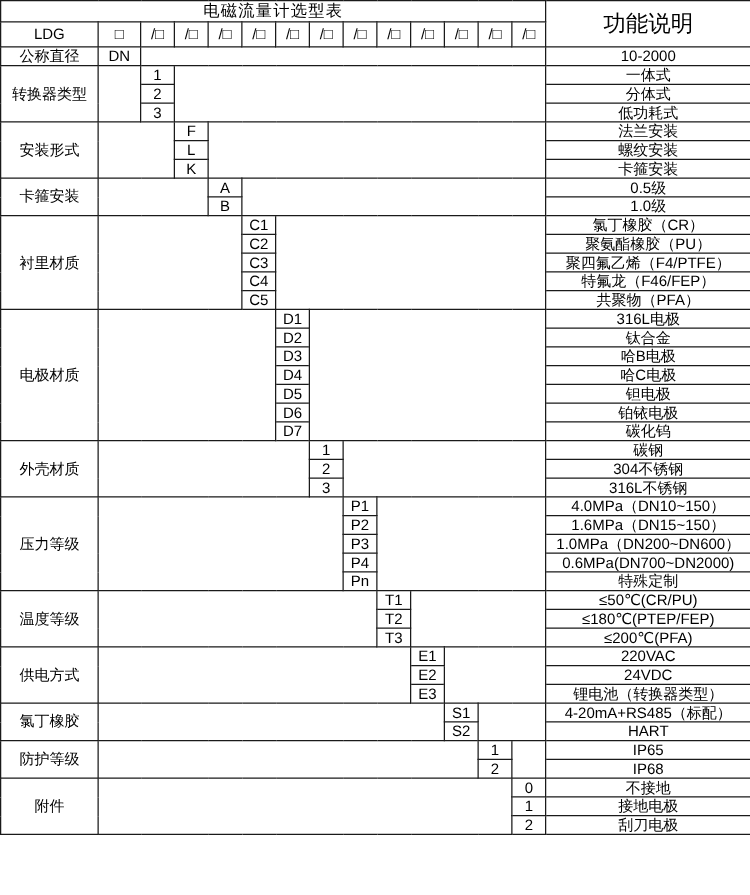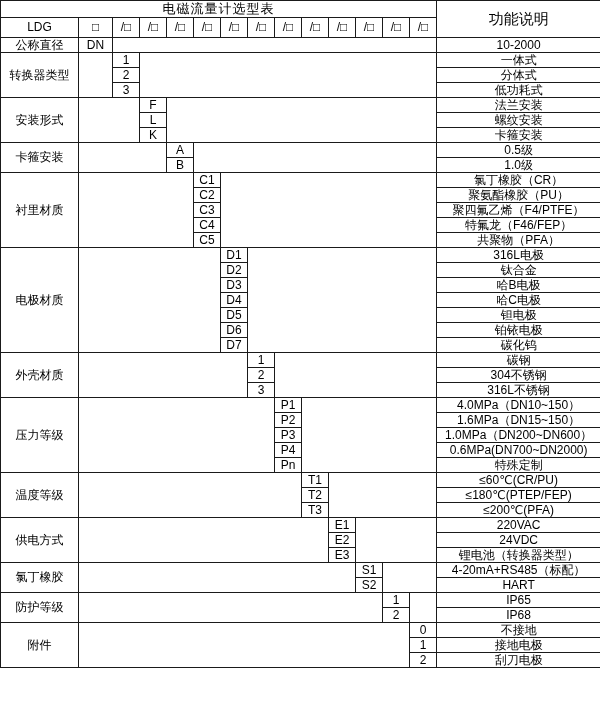--- a/index.html
+++ b/index.html
@@ -27,21 +27,21 @@
     vertical-align: middle;
     overflow: hidden;
     white-space: nowrap;
     line-height: 1.05;
   }
   td.title-cell {
     font-size: 13px;
     letter-spacing: 1px;
   }
   td.fn-head {
-    font-size: 15px;
+    font-size: 18px;
   }
   td.ldg-cell {
     text-align: left;
     padding-left: 10px;
   }
   td.label-left {
     text-align: left;
     padding-left: 3px;
   }
   td.cat-label {
@@ -236,21 +236,21 @@
       </tr>
       <tr class="r-data">
         <td>Pn</td>
         <td>特殊定制</td>
       </tr>
       <tr class="r-data">
         <td class="cat-label" rowspan="3">温度等级</td>
         <td colspan="8" rowspan="3"></td>
         <td>T1</td>
         <td colspan="4" rowspan="3"></td>
-        <td>≤60℃(CR/PU)</td>
+        <td>≤50℃(CR/PU)</td>
       </tr>
       <tr class="r-data">
         <td>T2</td>
         <td>≤180℃(PTEP/FEP)</td>
       </tr>
       <tr class="r-data">
         <td>T3</td>
         <td>≤200℃(PFA)</td>
       </tr>
       <tr class="r-data">

